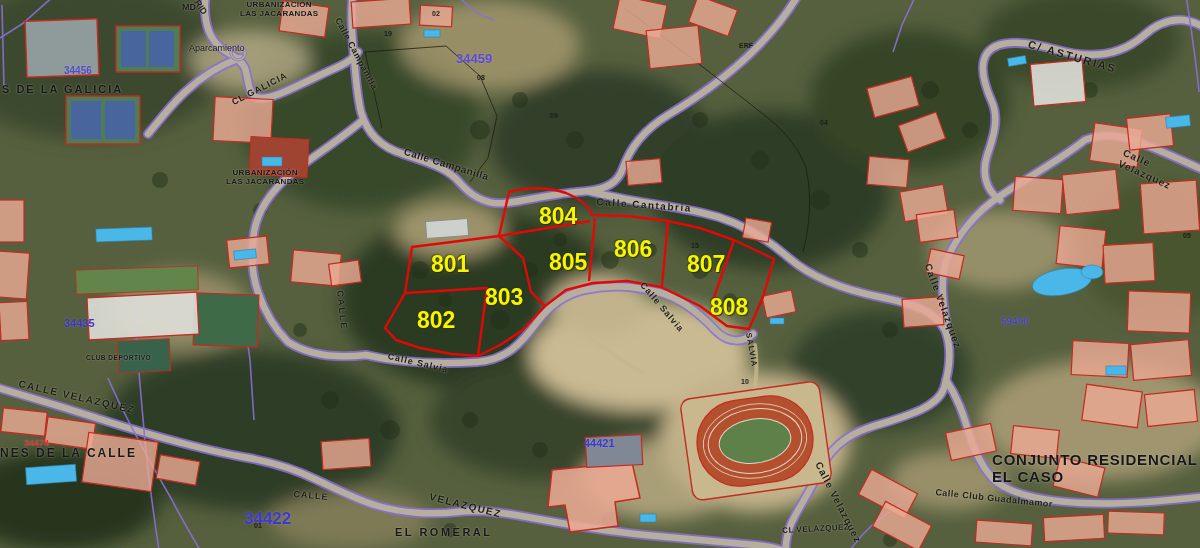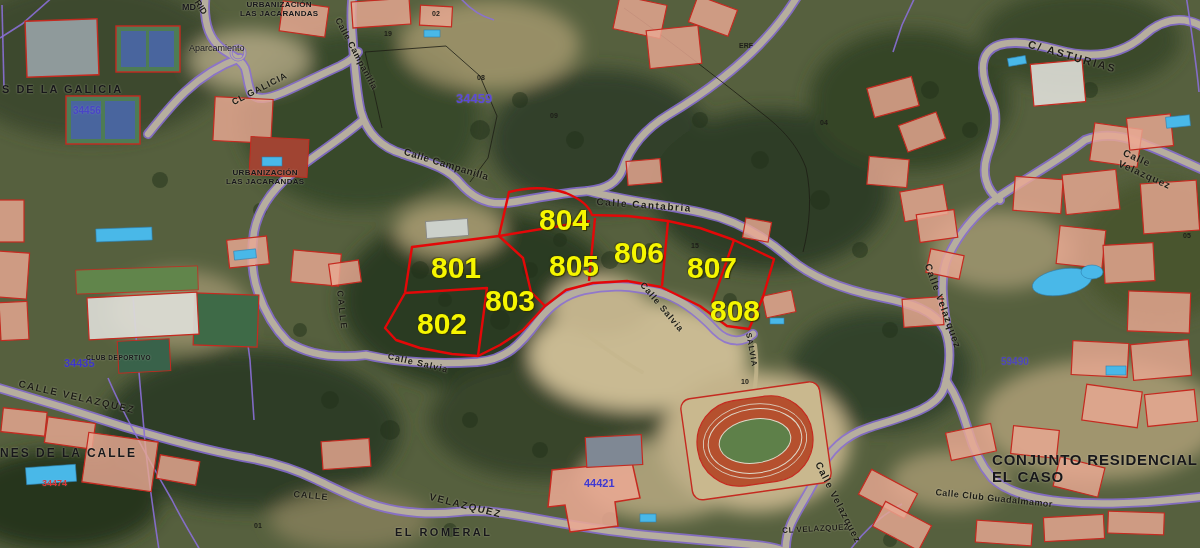--- a/index.html
+++ b/index.html
@@ -2,23 +2,23 @@
 <html><head>
 <meta charset="utf-8">
 <style>
   html,body{margin:0;padding:0;background:#222;}
   .map{
     position:relative;width:1200px;height:548px;overflow:hidden;
     font-family:"Liberation Sans", sans-serif;background:#55603c;
   }
   .map svg{position:absolute;left:0;top:0;}
   .lbl{position:absolute;transform-origin:0 0;white-space:pre-line;line-height:1.15;pointer-events:none;}
-  .plot{font-size:30px;font-weight:700;color:#f6f600;
+  .plot{font-size:23px;font-weight:700;color:#f6f600;
         text-shadow:1px 1px 1px rgba(45,45,0,.9), -1px -1px 1px rgba(45,45,0,.45);}
-  .zone{font-weight:700;color:#4038cc;text-shadow:0 0 2px rgba(230,230,255,.25);margin-top:40px;}
+  .zone{font-weight:700;color:#4038cc;text-shadow:0 0 2px rgba(230,230,255,.25);}
   .street{color:#1c1c16;font-weight:600;text-shadow:0 0 2px rgba(235,230,210,.55);}
   .place{color:#17171a;font-weight:600;text-shadow:0 0 2px rgba(235,230,210,.5);}
   .num{font-size:7px;color:#1d1d18;font-weight:600;}
   .bld{fill:#e9a893;fill-opacity:.82;stroke:#c52a20;stroke-width:1.2;}
   .bldw{fill:#dfdfd8;fill-opacity:.9;stroke:#c52a20;stroke-width:1.2;}
   .pool{fill:#49b8e8;stroke:#2d7fb0;stroke-width:.6;}
   .redline{fill:none;stroke:#e30808;stroke-width:2.4;stroke-linejoin:round;}
   .purpleline{fill:none;stroke:#8a6fd6;stroke-width:1.6;opacity:.9;}
   .blackline{fill:none;stroke:#1d1d14;stroke-width:1;opacity:.8;}
 </style>
@@ -270,26 +270,26 @@
 <div class="lbl plot" style="left:431px;top:251px">801</div>
 <div class="lbl plot" style="left:417px;top:307px">802</div>
 <div class="lbl plot" style="left:485px;top:284px">803</div>
 <div class="lbl plot" style="left:539px;top:203px">804</div>
 <div class="lbl plot" style="left:549px;top:249px">805</div>
 <div class="lbl plot" style="left:614px;top:236px">806</div>
 <div class="lbl plot" style="left:687px;top:251px">807</div>
 <div class="lbl plot" style="left:710px;top:294px">808</div>
 
 <div class="lbl zone" style="left:456px;top:52px;font-size:13px;color:#5b49d6">34459</div>
-<div class="lbl zone" style="left:73px;top:65px;font-size:10px;color:#4a40cc;opacity:.85">34456</div>
+<div class="lbl zone" style="left:64px;top:65px;font-size:10px;color:#4a40cc;opacity:.85">34456</div>
 <div class="lbl zone" style="left:64px;top:317px;font-size:11px;color:#3c34c8">34435</div>
 <div class="lbl zone" style="left:244px;top:509px;font-size:17px;color:#3f38d0">34422</div>
 <div class="lbl zone" style="left:584px;top:437px;font-size:11px;color:#3f38d0">44421</div>
 <div class="lbl zone" style="left:1001px;top:316px;font-size:10px;color:#4a40cc;opacity:.85">59490</div>
-<div class="lbl zone" style="left:42px;top:438px;font-size:9px;color:#d83838">34474</div>
+<div class="lbl zone" style="left:24px;top:438px;font-size:9px;color:#d83838">34474</div>
 
 <div class="lbl street" style="left:1030px;top:38px;font-size:11px;letter-spacing:2px;transform:rotate(16deg)">C/ ASTURIAS</div>
 <div class="lbl street" style="left:1126px;top:147px;font-size:10px;letter-spacing:1px;transform:rotate(24deg)">Calle Velazquez</div>
 <div class="lbl street" style="left:933px;top:262px;font-size:10px;letter-spacing:1px;transform:rotate(70deg)">Calle Velazquez</div>
 <div class="lbl street" style="left:823px;top:460px;font-size:10px;letter-spacing:1px;transform:rotate(63deg)">Calle Velazquez</div>
 <div class="lbl street" style="left:782px;top:526px;font-size:8px;letter-spacing:.5px;transform:rotate(-3deg)">CL VELAZQUEZ</div>
 <div class="lbl street" style="left:20px;top:378px;font-size:10px;letter-spacing:1.5px;transform:rotate(13deg)">CALLE VELAZQUEZ</div>
 <div class="lbl street" style="left:431px;top:491px;font-size:10px;letter-spacing:1.5px;transform:rotate(14deg)">VELAZQUEZ</div>
 <div class="lbl street" style="left:230px;top:98px;font-size:9px;letter-spacing:1px;transform:rotate(-27deg)">CL GALICIA</div>
 <div class="lbl street" style="left:342px;top:16px;font-size:9px;letter-spacing:.5px;transform:rotate(62deg)">Calle Campanilla</div>

